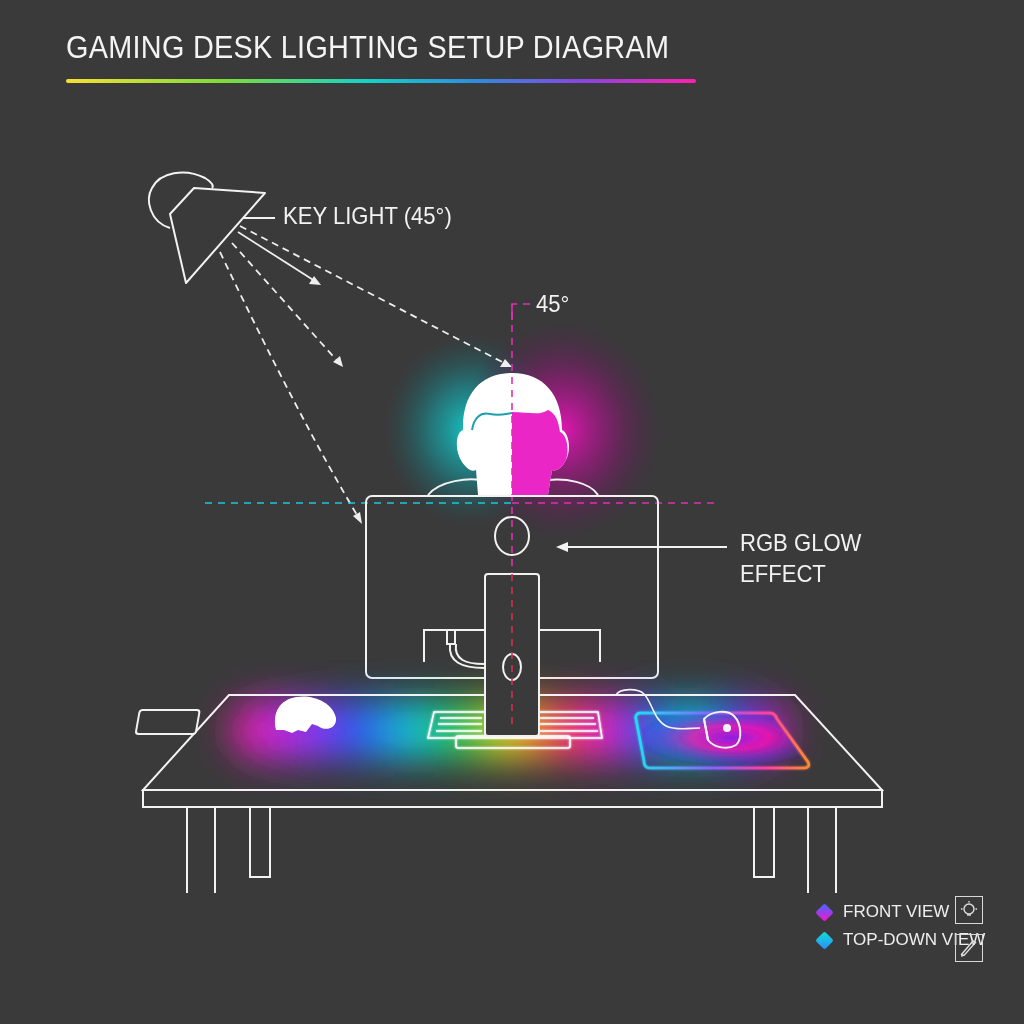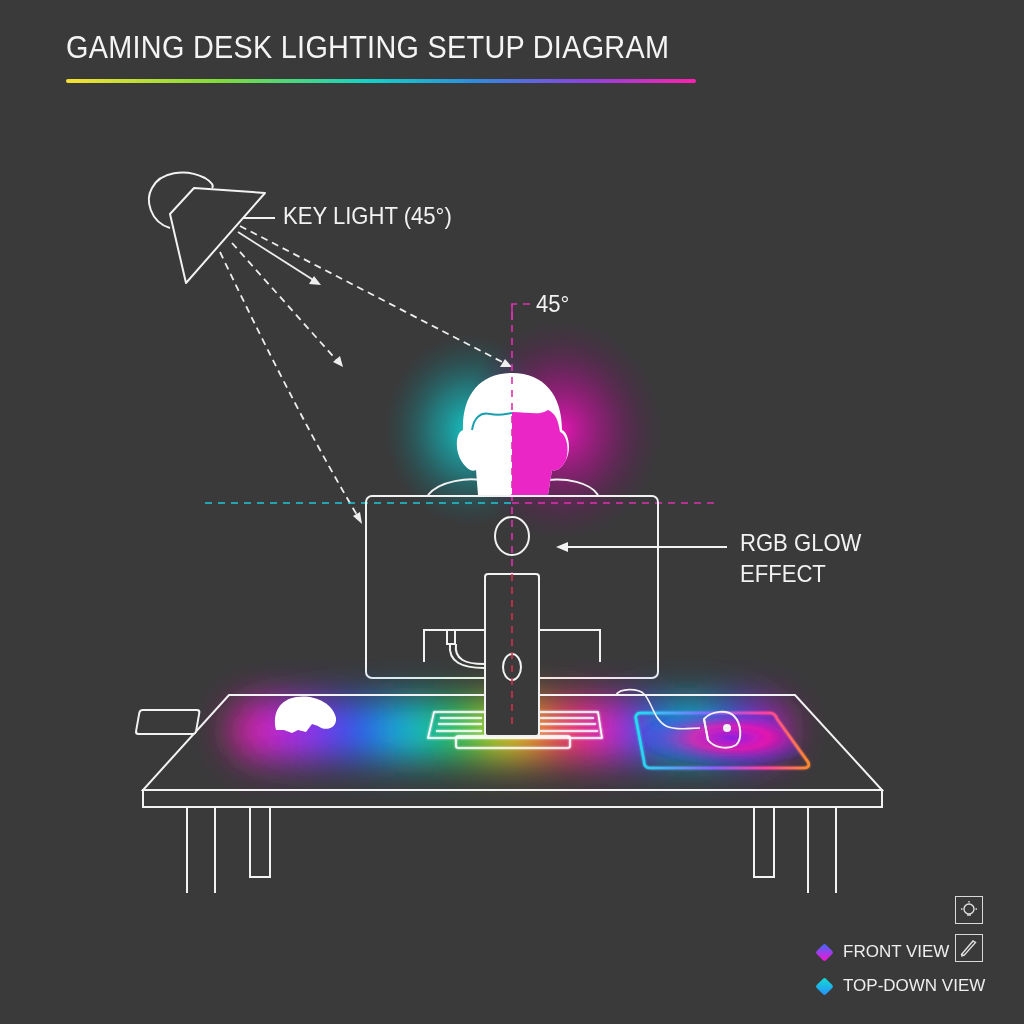--- a/index.html
+++ b/index.html
@@ -196,25 +196,25 @@
     <line x1="560" y1="547" x2="727" y2="547"></line>
     <polygon points="556,547 568,542 568,552" fill="#f2f2f2" stroke="none"></polygon>
   </g>
 </svg>
 
 <div class="label" style="left:283px; top:202px;">KEY LIGHT (45°)</div>
 <div class="label" style="left:536px; top:290px;">45°</div>
 <div class="label" style="left:740px; top:529px;">RGB GLOW</div>
 <div class="label" style="left:740px; top:560px;">EFFECT</div>
 
-<div class="legend-item" style="left:818px; top:942px;">
+<div class="legend-item" style="left:818px; top:902px;">
   <span class="diamond" style="background:linear-gradient(135deg,#3a6bff,#ff10d0);"></span>
   <span>FRONT VIEW</span>
 </div>
-<div class="legend-item" style="left:818px; top:976px;">
+<div class="legend-item" style="left:818px; top:930px;">
   <span class="diamond" style="background:linear-gradient(135deg,#10e0d0,#2a8cff);"></span>
   <span>TOP-DOWN VIEW</span>
 </div>
 
 <div class="tool-btn" style="left:955px; top:896px;">
   <svg width="22" height="22" viewBox="0 0 22 22" fill="none" stroke="#e0e0e0" stroke-width="1.4">
     <circle cx="11" cy="10" r="5"></circle>
     <line x1="9" y1="16" x2="13" y2="16"></line>
     <line x1="11" y1="2" x2="11" y2="3.5"></line>
     <line x1="3" y1="10" x2="4.5" y2="10"></line>

